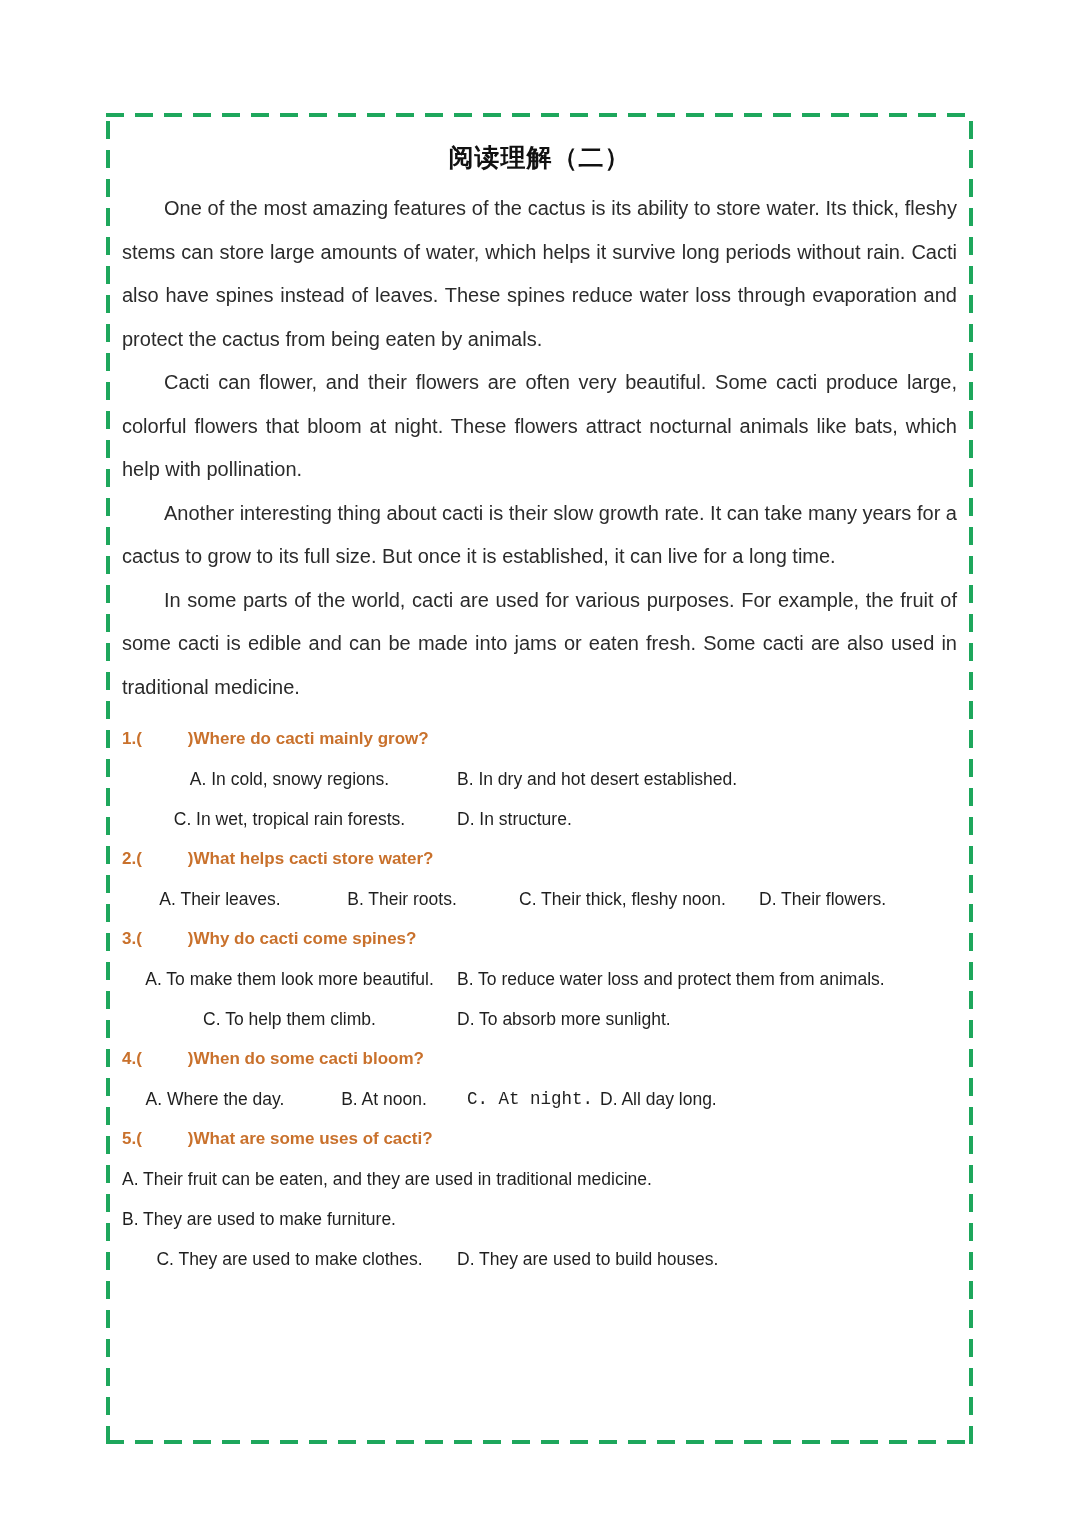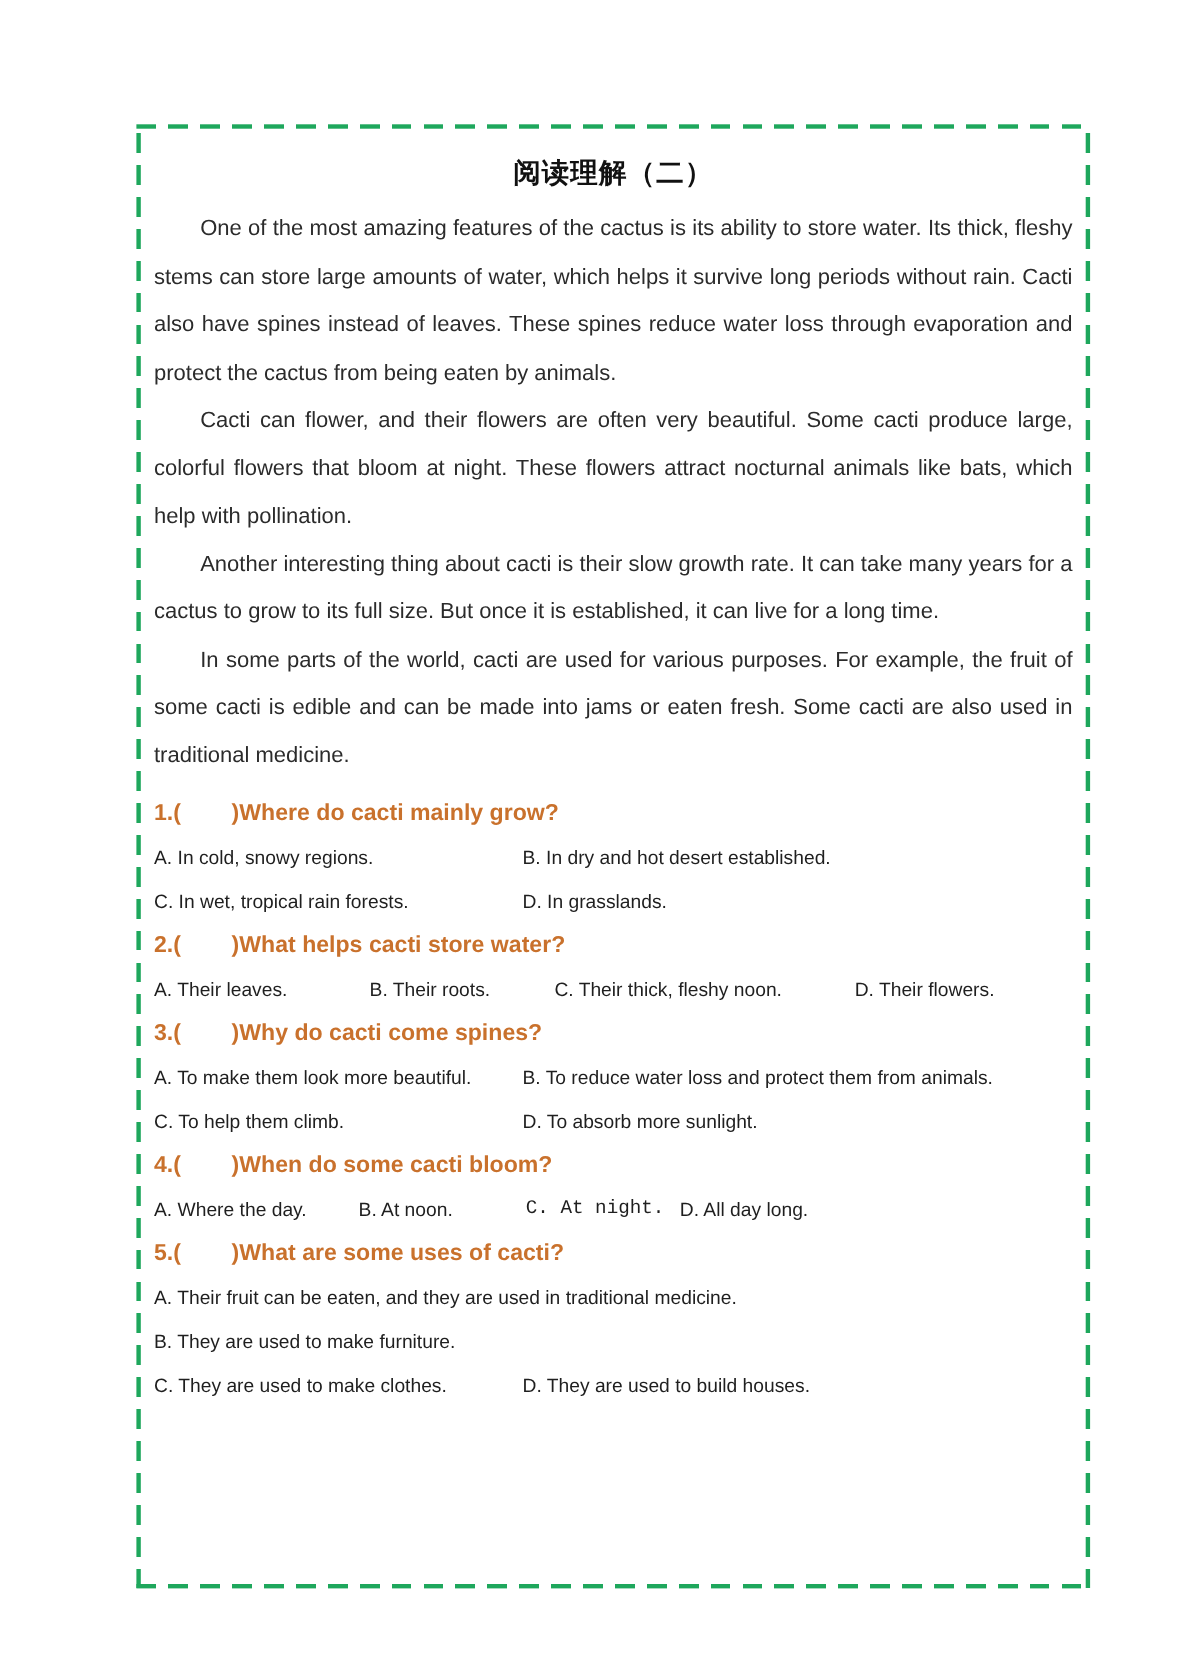--- a/index.html
+++ b/index.html
@@ -10,21 +10,21 @@
   * { margin: 0; padding: 0; box-sizing: border-box; }
   html, body {
     width: 1080px; height: 1527px;
     background: #ffffff;
     font-family: "Liberation Sans", sans-serif;
     overflow: hidden;
   }
   .page { position: relative; width: 1080px; height: 1527px; background: #ffffff; }
   .sheet {
     position: absolute;
-    left: 124px; top: 113px;
+    left: 106px; top: 113px;
     width: 867px; height: 1331px;
     padding: 12px 16px 0 16px;
     
     background:
       repeating-linear-gradient(90deg, var(--border_green) 0 18px, transparent 18px 29px) left top    / 100% 4px no-repeat,
       repeating-linear-gradient(90deg, var(--border_green) 0 18px, transparent 18px 29px) left bottom / 100% 4px no-repeat,
       repeating-linear-gradient(0deg,  var(--border_green) 0 18px, transparent 18px 29px) left top    / 4px 100% no-repeat,
       repeating-linear-gradient(0deg,  var(--border_green) 0 18px, transparent 18px 29px) right top   / 4px 100% no-repeat;
   }
   .title {
@@ -40,35 +40,35 @@
     font-size: 20px;
     line-height: 43.5px;
     color: var(--text_color);
     text-align: justify;
     text-indent: 42px;
   }
   .questions { margin-top: 10px; }
   .q-head {
     height: 40px;
     line-height: 40px;
-    font-size: 21px;
+    font-size: 17px;
     font-weight: bold;
     color: var(--question_orange);
     white-space: nowrap;
   }
   .q-gap { display: inline-block; width: 46px; }
   .opt-row {
     display: flex;
     height: 40px;
     align-items: center;
     font-size: 17.5px;
     color: #1f1f1f;
     white-space: nowrap;
   }
-  .opt { display: inline-block; flex: 0 0 auto; }
+  .opt { display: inline-block; flex: 0 0 auto; text-align: center; }
   
   .w2col { width: 335px; }
   
   .q2row .o1 { width: 196px; }
   .q2row .o2 { width: 168px; }
   .q2row .o3 { width: 273px; }
   .q4row .o1 { width: 186px; }
   .q4row .o2 { width: 152px; }
   .q4row .o3 { width: 140px; font-family: Liberation Mono, monospace; }
 </style>
@@ -90,21 +90,21 @@
       <div>
         <div class="q-head">
           <span>1.(</span><span class="q-gap"></span><span>)Where do cacti mainly grow?</span>
         </div>
         <div class="opt-row">
           <span class="opt w2col">A. In cold, snowy regions.</span>
           <span class="opt">B. In dry and hot desert established.</span>
         </div>
         <div class="opt-row">
           <span class="opt w2col">C. In wet, tropical rain forests.</span>
-          <span class="opt">D. In grasslands.</span>
+          <span class="opt">D. In structure.</span>
         </div>
       </div>
 
       <div>
         <div class="q-head">
           <span>2.(</span><span class="q-gap"></span><span>)What helps cacti store water?</span>
         </div>
         <div class="opt-row q2row">
           <span class="opt o1">A. Their leaves.</span>
           <span class="opt o2">B. Their roots.</span>

